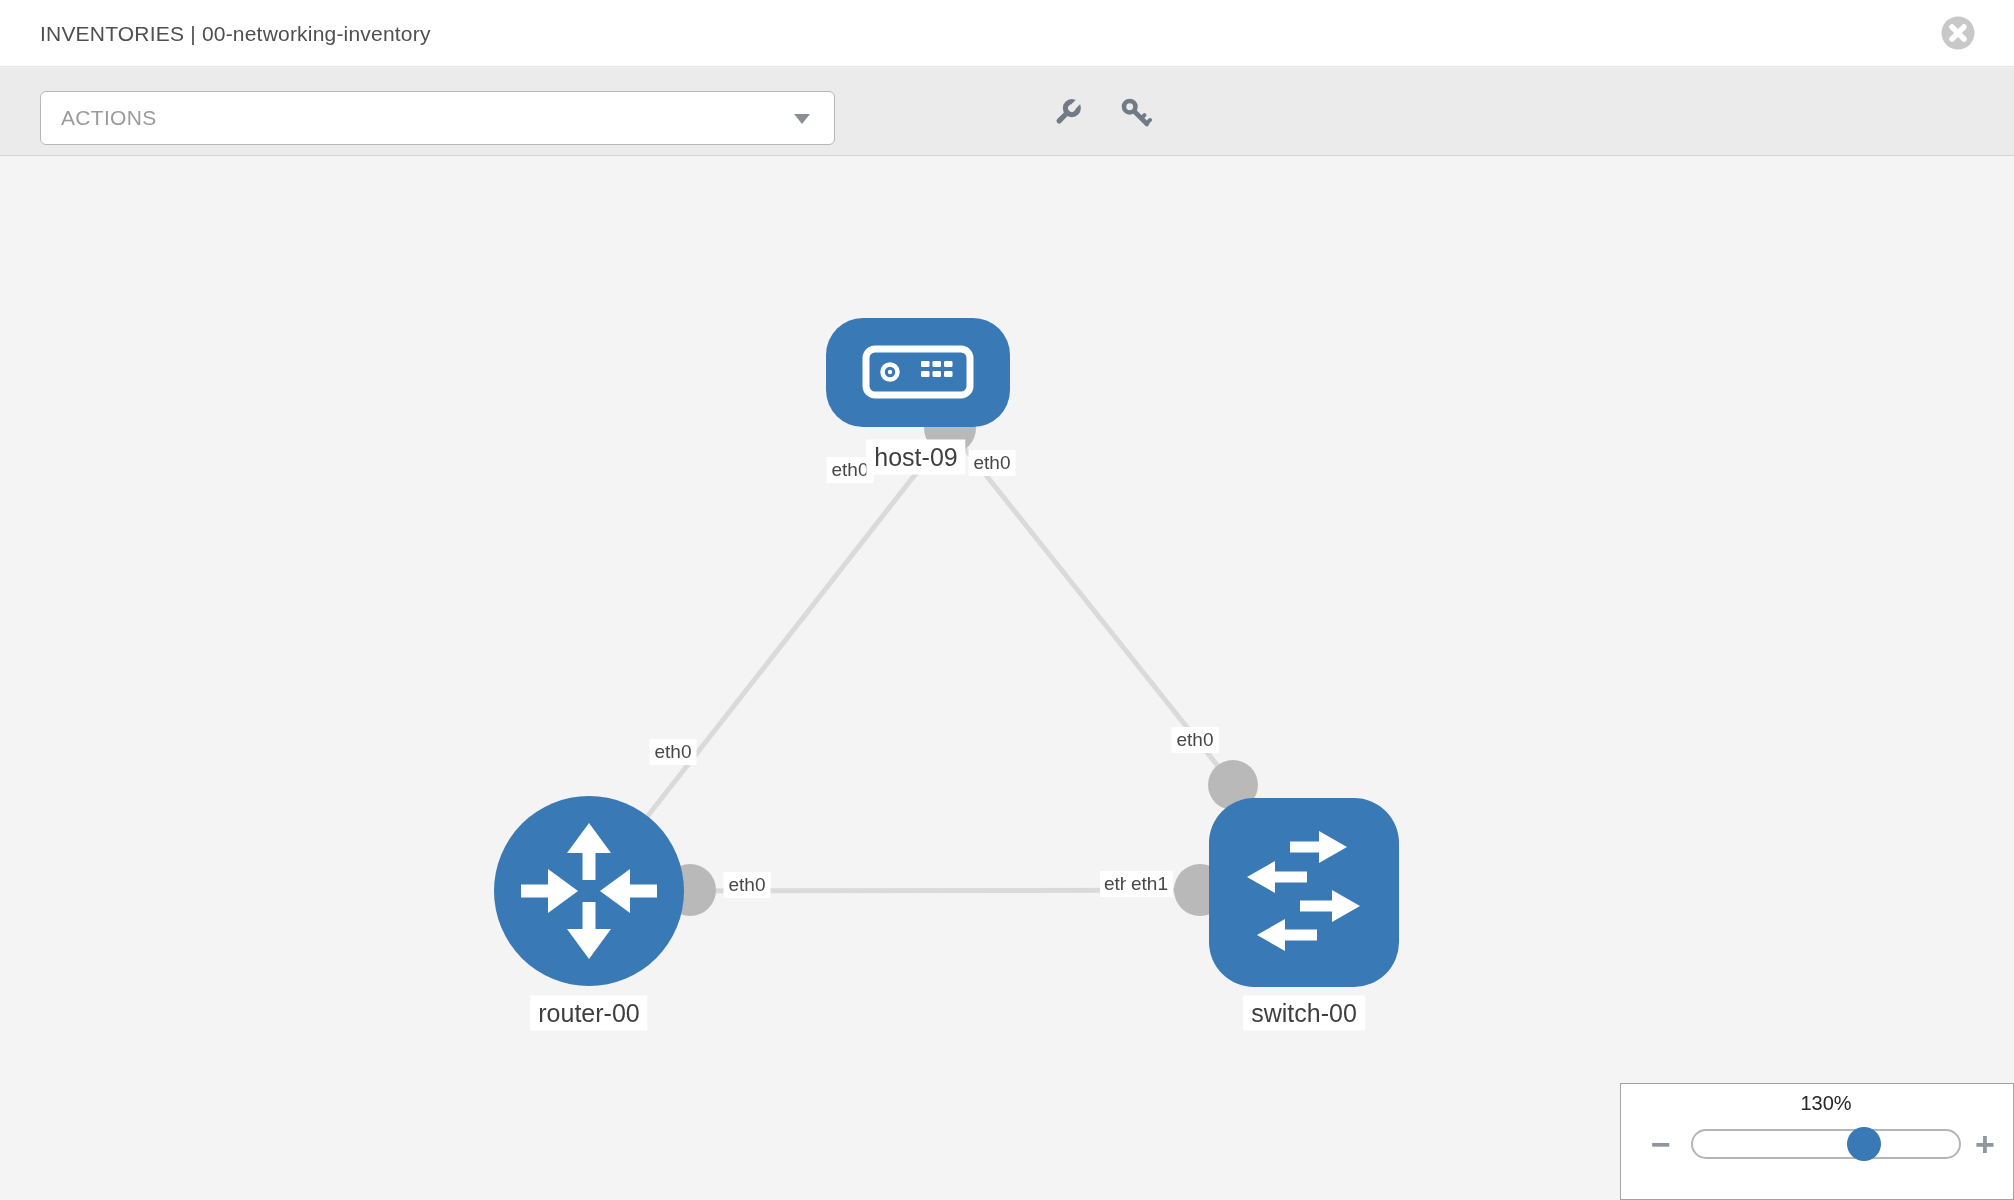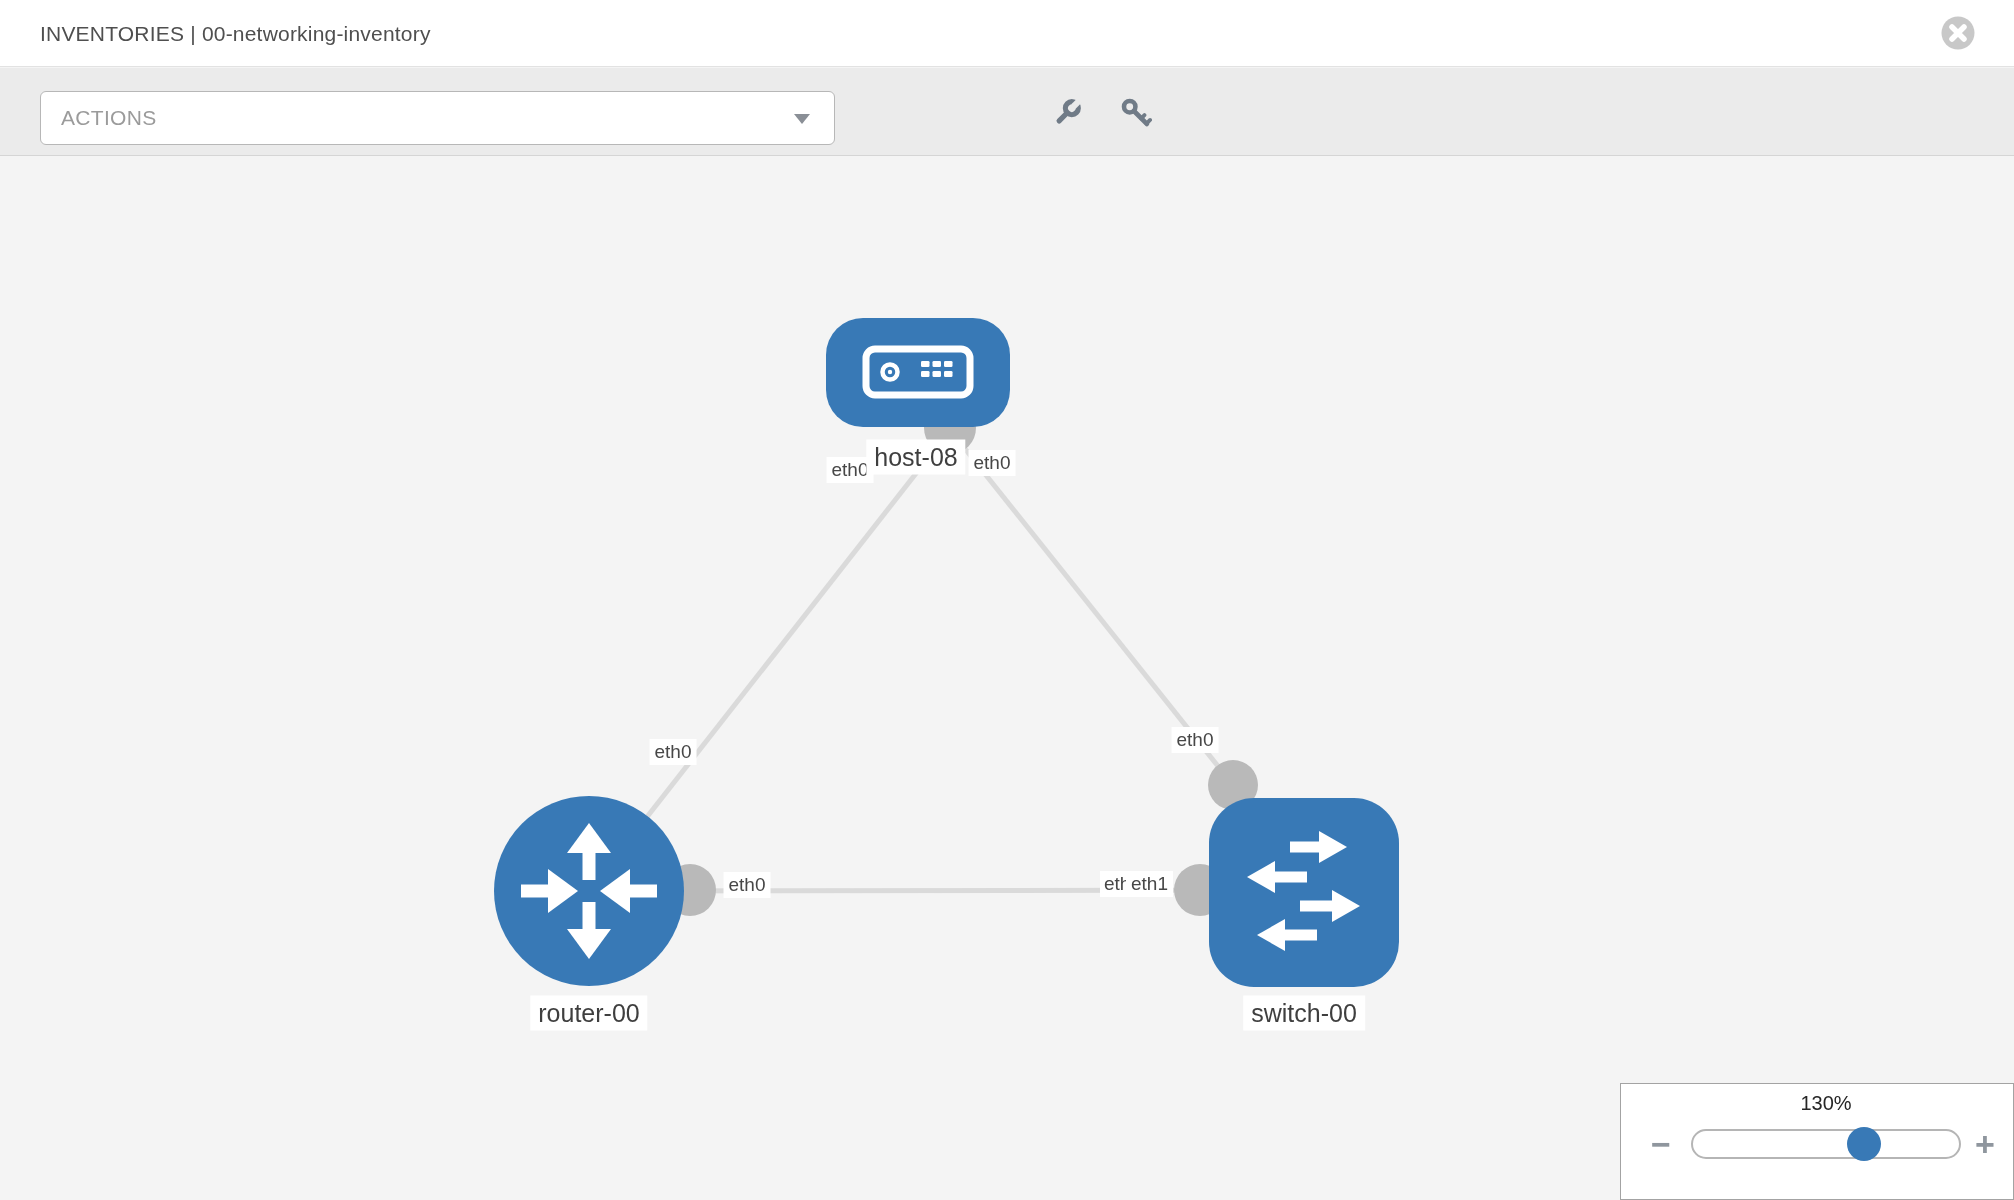--- a/index.html
+++ b/index.html
@@ -156,21 +156,21 @@
   </svg>
 
   <div class="chip" style="left:850px;  top:314px;">eth0</div>
   <div class="chip" style="left:992px;  top:307px;">eth0</div>
   <div class="chip" style="left:673px;  top:596px;">eth0</div>
   <div class="chip" style="left:1195px; top:584px;">eth0</div>
   <div class="chip" style="left:747px;  top:729px;">eth0</div>
   <div class="chip chip-abs chip-clipped" style="left:1100px; top:715px;">eth1</div>
   <div class="chip chip-abs" style="left:1126px; top:715px;">eth1</div>
 
-  <div class="node-label" style="left:916px;  top:301px;">host-08</div>
+  <div class="node-label" style="left:916px;  top:301px;">host-09</div>
   <div class="node-label" style="left:589px;  top:857px;text-align:right;">router-00</div>
   <div class="node-label" style="left:1304px; top:857px;">switch-00</div>
 </div>
 
 <div class="zoom-panel">
   <div class="zoom-level">130%</div>
   <button class="zoom-btn zoom-minus">−</button>
   <div class="zoom-track"></div>
   <div class="zoom-thumb"></div>
   <button class="zoom-btn zoom-plus">+</button>

